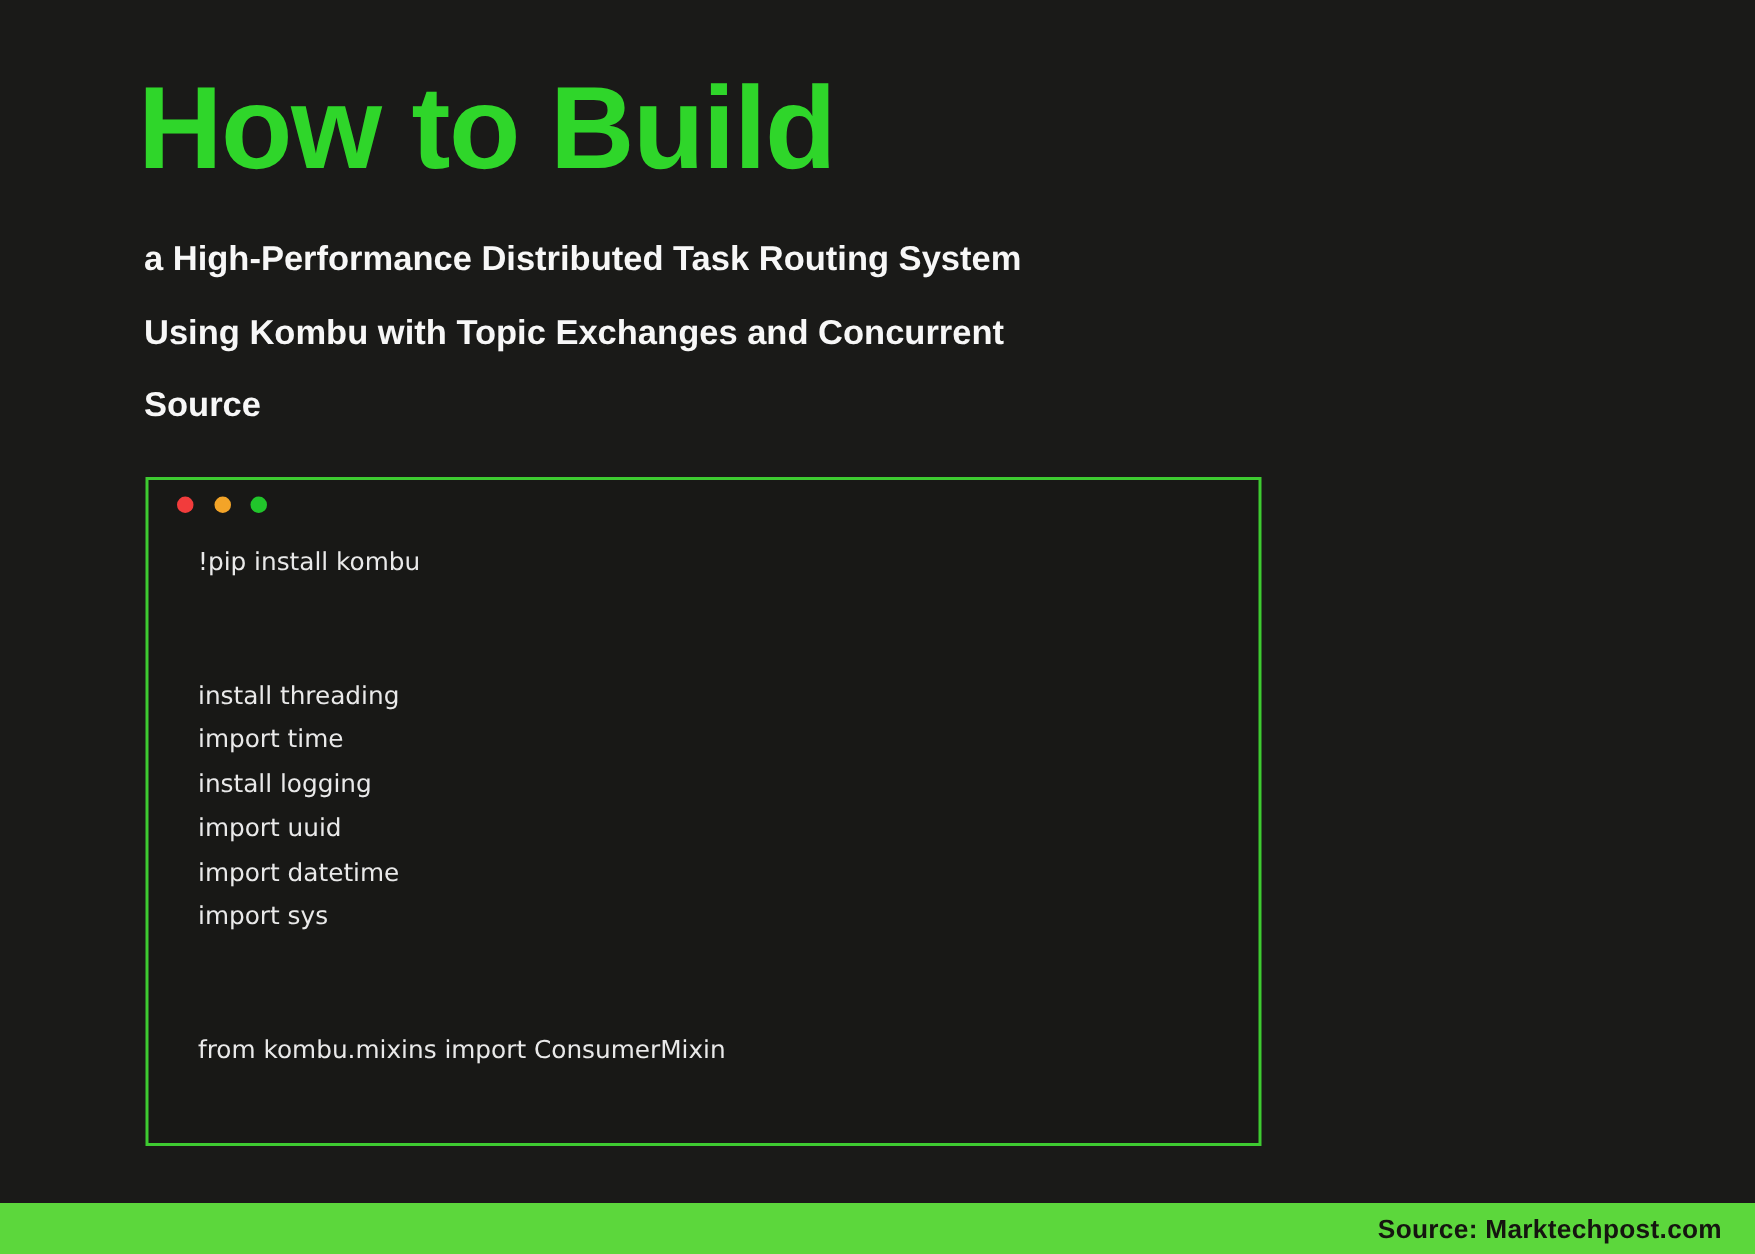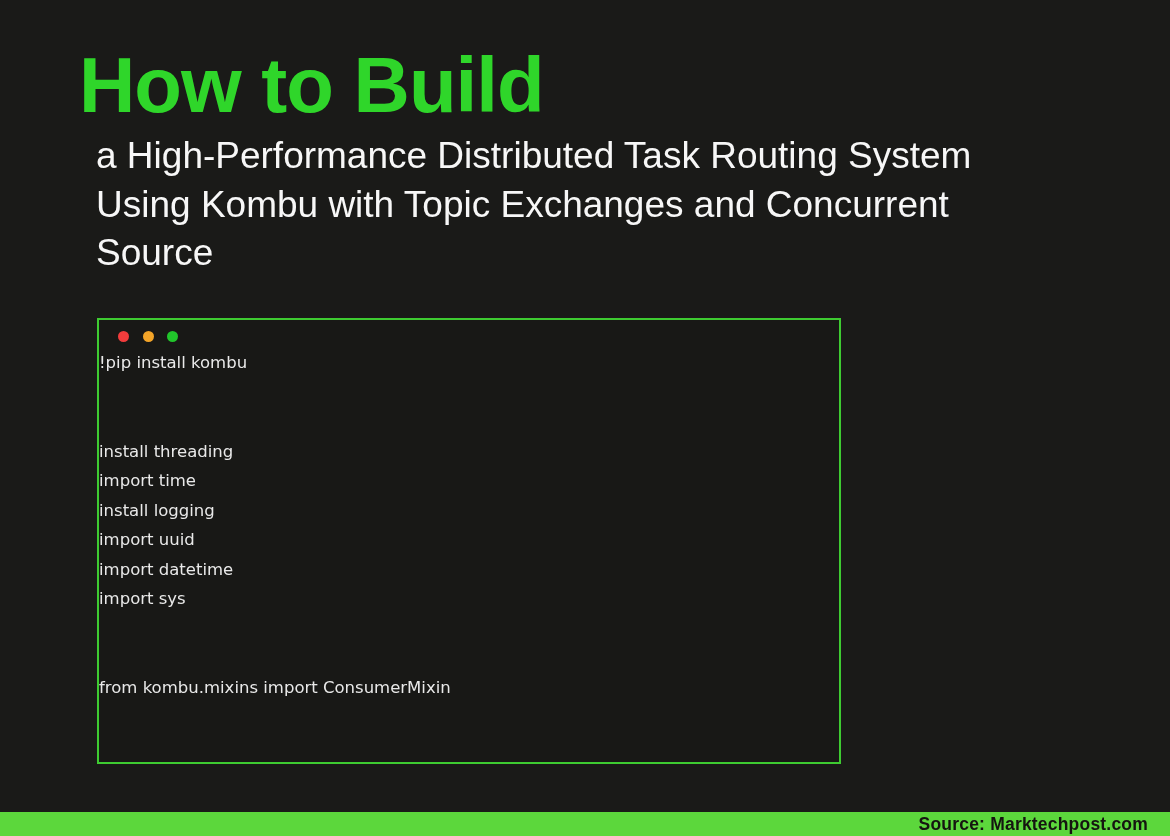--- a/index.html
+++ b/index.html
@@ -9,34 +9,34 @@
     position: relative;
   }
   .canvas {
     position: absolute;
     inset: 0;
     width: 1170px;
     height: 836px;
   }
   .page-title {
     position: absolute;
-    left: 79px;
+    left: 92px;
     top: 46px;
     font-size: 78px;
     font-weight: 800;
     letter-spacing: -1px;
     line-height: 1;
     white-space: nowrap;
   }
   .page-subtitle {
     position: absolute;
     left: 96px;
-    top: 132px;
-    font-size: 37px;
-    font-weight: 400;
+    top: 148px;
+    font-size: 23px;
+    font-weight: 700;
     line-height: 48.5px;
     letter-spacing: 0px;
     white-space: nowrap;
   }
   .terminal-window {
     position: absolute;
     left: 97px;
     top: 318px;
     width: 744px;
     height: 446px;
@@ -49,36 +49,37 @@
     align-items: center;
     gap: 13.5px;
     height: 22px;
   }
   .traffic-dot {
     width: 11px;
     height: 11px;
     border-radius: 50%;
   }
   .terminal-body {
-    margin-top: 6px;
+    margin-top: 18px;
+    padding-left: 33px;
     padding-right: 14px;
   }
   .code-line {
     font-family: "DejaVu Sans", sans-serif;
     font-size: 16.5px;
     line-height: 29.5px;
     height: 29.5px;
     white-space: pre;
   }
   .footer-bar {
     position: absolute;
     left: 0;
     bottom: 0;
     width: 1170px;
-    height: 24px;
+    height: 34px;
     display: flex;
     align-items: center;
     justify-content: flex-end;
     padding-right: 22px;
   }
   .footer-source {
     font-size: 17.5px;
     font-weight: 700;
     letter-spacing: 0.2px;
   }

